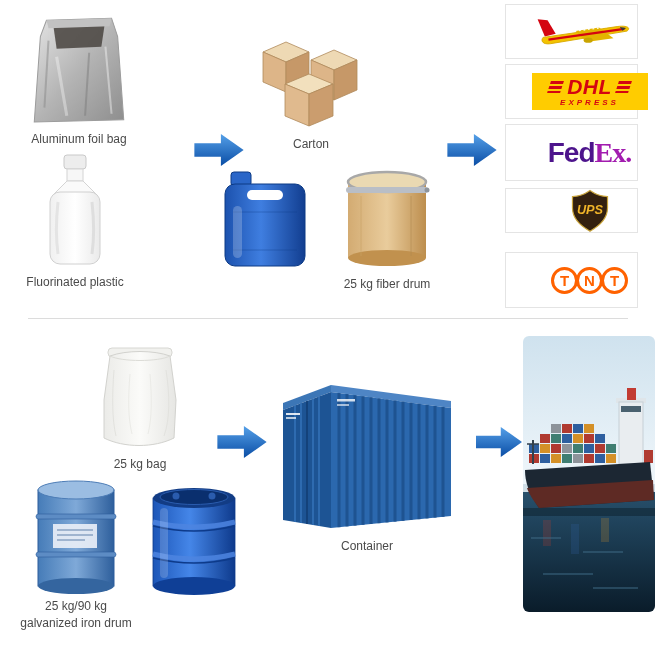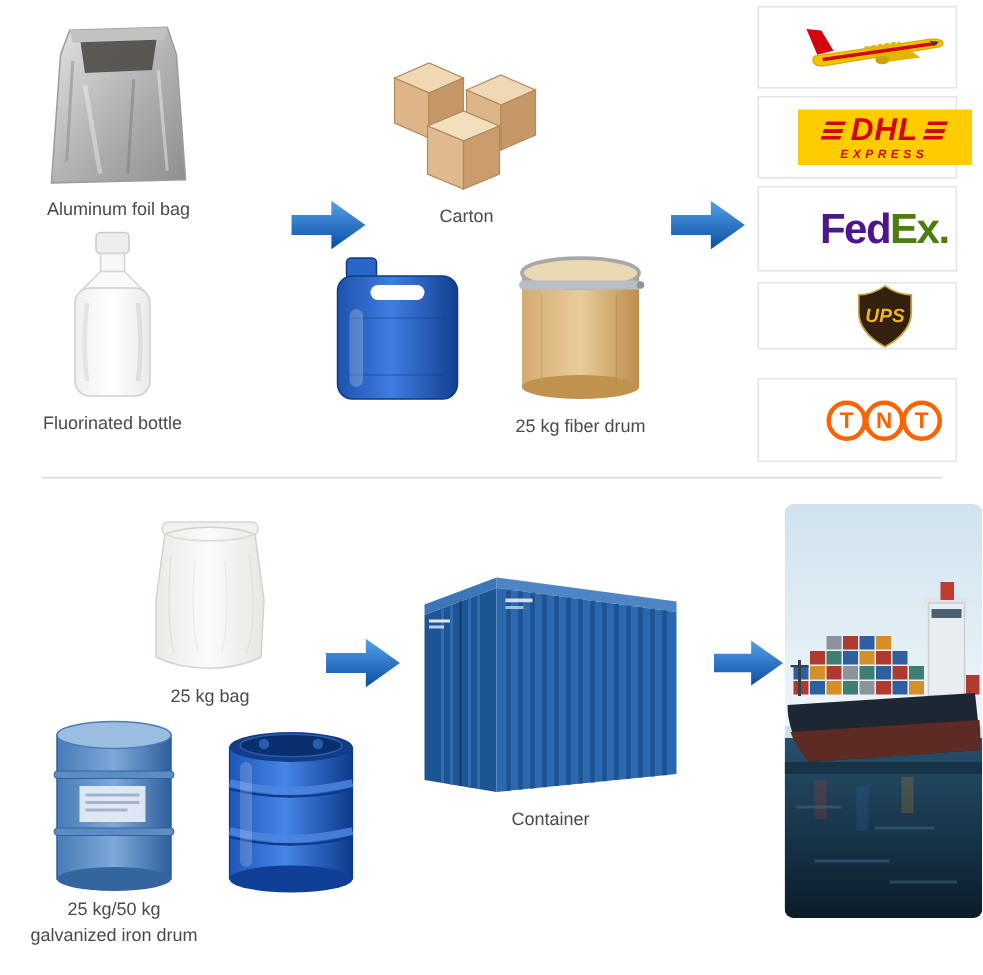--- a/index.html
+++ b/index.html
@@ -18,21 +18,21 @@
   .dhl-badge { background:#ffcc00; width:116px; padding:4px 0 3px; display:flex; flex-direction:column; align-items:center; }
   .dhl-row { display:flex; align-items:center; gap:5px; }
   .dhl-stripe { width:13px; height:12px; transform:skewX(-18deg);
                 background:repeating-linear-gradient(to bottom,#d40511 0 2.5px, transparent 2.5px 5px); }
   .dhl-text { color:#d40511; font-weight:bold; font-style:italic; font-size:21px; letter-spacing:.5px; line-height:20px; }
   .dhl-express { color:#d40511; font-style:italic; font-weight:bold; font-size:8px; letter-spacing:3px; margin-top:1px; }
 
   
   .fedex-word { font-weight:bold; font-size:28px; letter-spacing:-1px; line-height:28px; }
   .fedex-part1 { color:#4d148c; }
-  .fedex-part2 { color:#4d7c0f; }
+  .fedex-part2 { color:#a21caf;font-family:Liberation Serif, serif; }
 
   
   .tnt-row { display:flex; align-items:center; }
   .tnt-ring { width:27px; height:27px; border:3px solid #ff6200; border-radius:50%; margin:0 -1px;
               display:flex; align-items:center; justify-content:center; background:#fff;
               color:#ff6200; font-weight:bold; font-size:15px; }
 </style>
 </head>
 <body>
 
@@ -135,21 +135,21 @@
   <div class="abs" style="left:36px; top:150px; width:78px; height:118px;">
     <svg viewBox="0 0 78 118">
       <rect x="28" y="5" width="22" height="14" rx="3" fill="#ededed" stroke="#c9c9c9"></rect>
       <rect x="31" y="19" width="16" height="12" fill="#f7f7f7" stroke="#d4d4d4"></rect>
       <path d="M31,31 L47,31 L60,44 L18,44 Z" fill="#fafafa" stroke="#d4d4d4"></path>
       <rect x="14" y="42" width="50" height="72" rx="10" fill="url(#bottleG)" stroke="#d0d0d0"></rect>
       <path d="M22,52 C20,70 20,90 22,104" stroke="#e4e4e4" stroke-width="3" fill="none"></path>
       <path d="M56,52 C58,70 58,90 56,104" stroke="#dedede" stroke-width="3" fill="none"></path>
     </svg>
   </div>
-  <div class="label" style="left:16px; top:274px; width:118px;">Fluorinated bottle</div>
+  <div class="label" style="left:16px; top:274px; width:118px;">Fluorinated plastic</div>
 
   <div class="abs" style="left:221px; top:166px; width:88px; height:102px;">
     <svg viewBox="0 0 88 102">
       <rect x="10" y="6" width="20" height="14" rx="3" fill="#2a66c8" stroke="#0c3a85"></rect>
       <rect x="4" y="18" width="80" height="82" rx="10" fill="url(#canG)" stroke="#0c3a85"></rect>
       <rect x="26" y="24" width="36" height="10" rx="5" fill="#ffffff"></rect>
       <path d="M12,46 h64" stroke="#0c3a85" opacity=".35"></path>
       <path d="M12,84 h64" stroke="#0c3a85" opacity=".35"></path>
       <rect x="12" y="40" width="9" height="52" rx="4.5" fill="#ffffff" opacity=".22"></rect>
     </svg>
@@ -340,21 +340,21 @@
     <svg viewBox="0 0 86 122">
       <rect x="5" y="14" width="76" height="96" fill="url(#ironG)" stroke="#2c5d9c"></rect>
       <ellipse cx="43" cy="110" rx="38" ry="8" fill="#34659f"></ellipse>
       <ellipse cx="43" cy="14" rx="38" ry="9" fill="#9bbde2" stroke="#4c7cb6"></ellipse>
       <rect x="3" y="38" width="80" height="5" rx="2.5" fill="#5d8cc4" stroke="#2c5d9c" stroke-width=".6"></rect>
       <rect x="3" y="76" width="80" height="5" rx="2.5" fill="#5d8cc4" stroke="#2c5d9c" stroke-width=".6"></rect>
       <rect x="20" y="48" width="44" height="24" fill="#e8eef6" opacity=".92"></rect>
       <path d="M24,54 h36 M24,59 h36 M24,64 h28" stroke="#9fb4cf" stroke-width="2"></path>
     </svg>
   </div>
-  <div class="label" style="left:23px; top:598px; width:106px;">25 kg/50 kg</div>
+  <div class="label" style="left:23px; top:598px; width:106px;">25 kg/90 kg</div>
   <div class="label" style="left:3px; top:615px; width:146px;">galvanized iron drum</div>
 
   <div class="abs" style="left:146px; top:482px; width:96px; height:116px;">
     <svg viewBox="0 0 96 116">
       <rect x="7" y="16" width="82" height="88" fill="url(#barrelG)" stroke="#0d3a8a" stroke-width=".8"></rect>
       <ellipse cx="48" cy="104" rx="41" ry="9" fill="#0f3f96"></ellipse>
       <ellipse cx="48" cy="16" rx="41" ry="10" fill="#123c85"></ellipse>
       <ellipse cx="48" cy="15" rx="34" ry="7.5" fill="#0a2f6e" stroke="#2a5cae"></ellipse>
       <circle cx="30" cy="14" r="3.5" fill="#2a5cae"></circle>
       <circle cx="66" cy="14" r="3.5" fill="#2a5cae"></circle>

